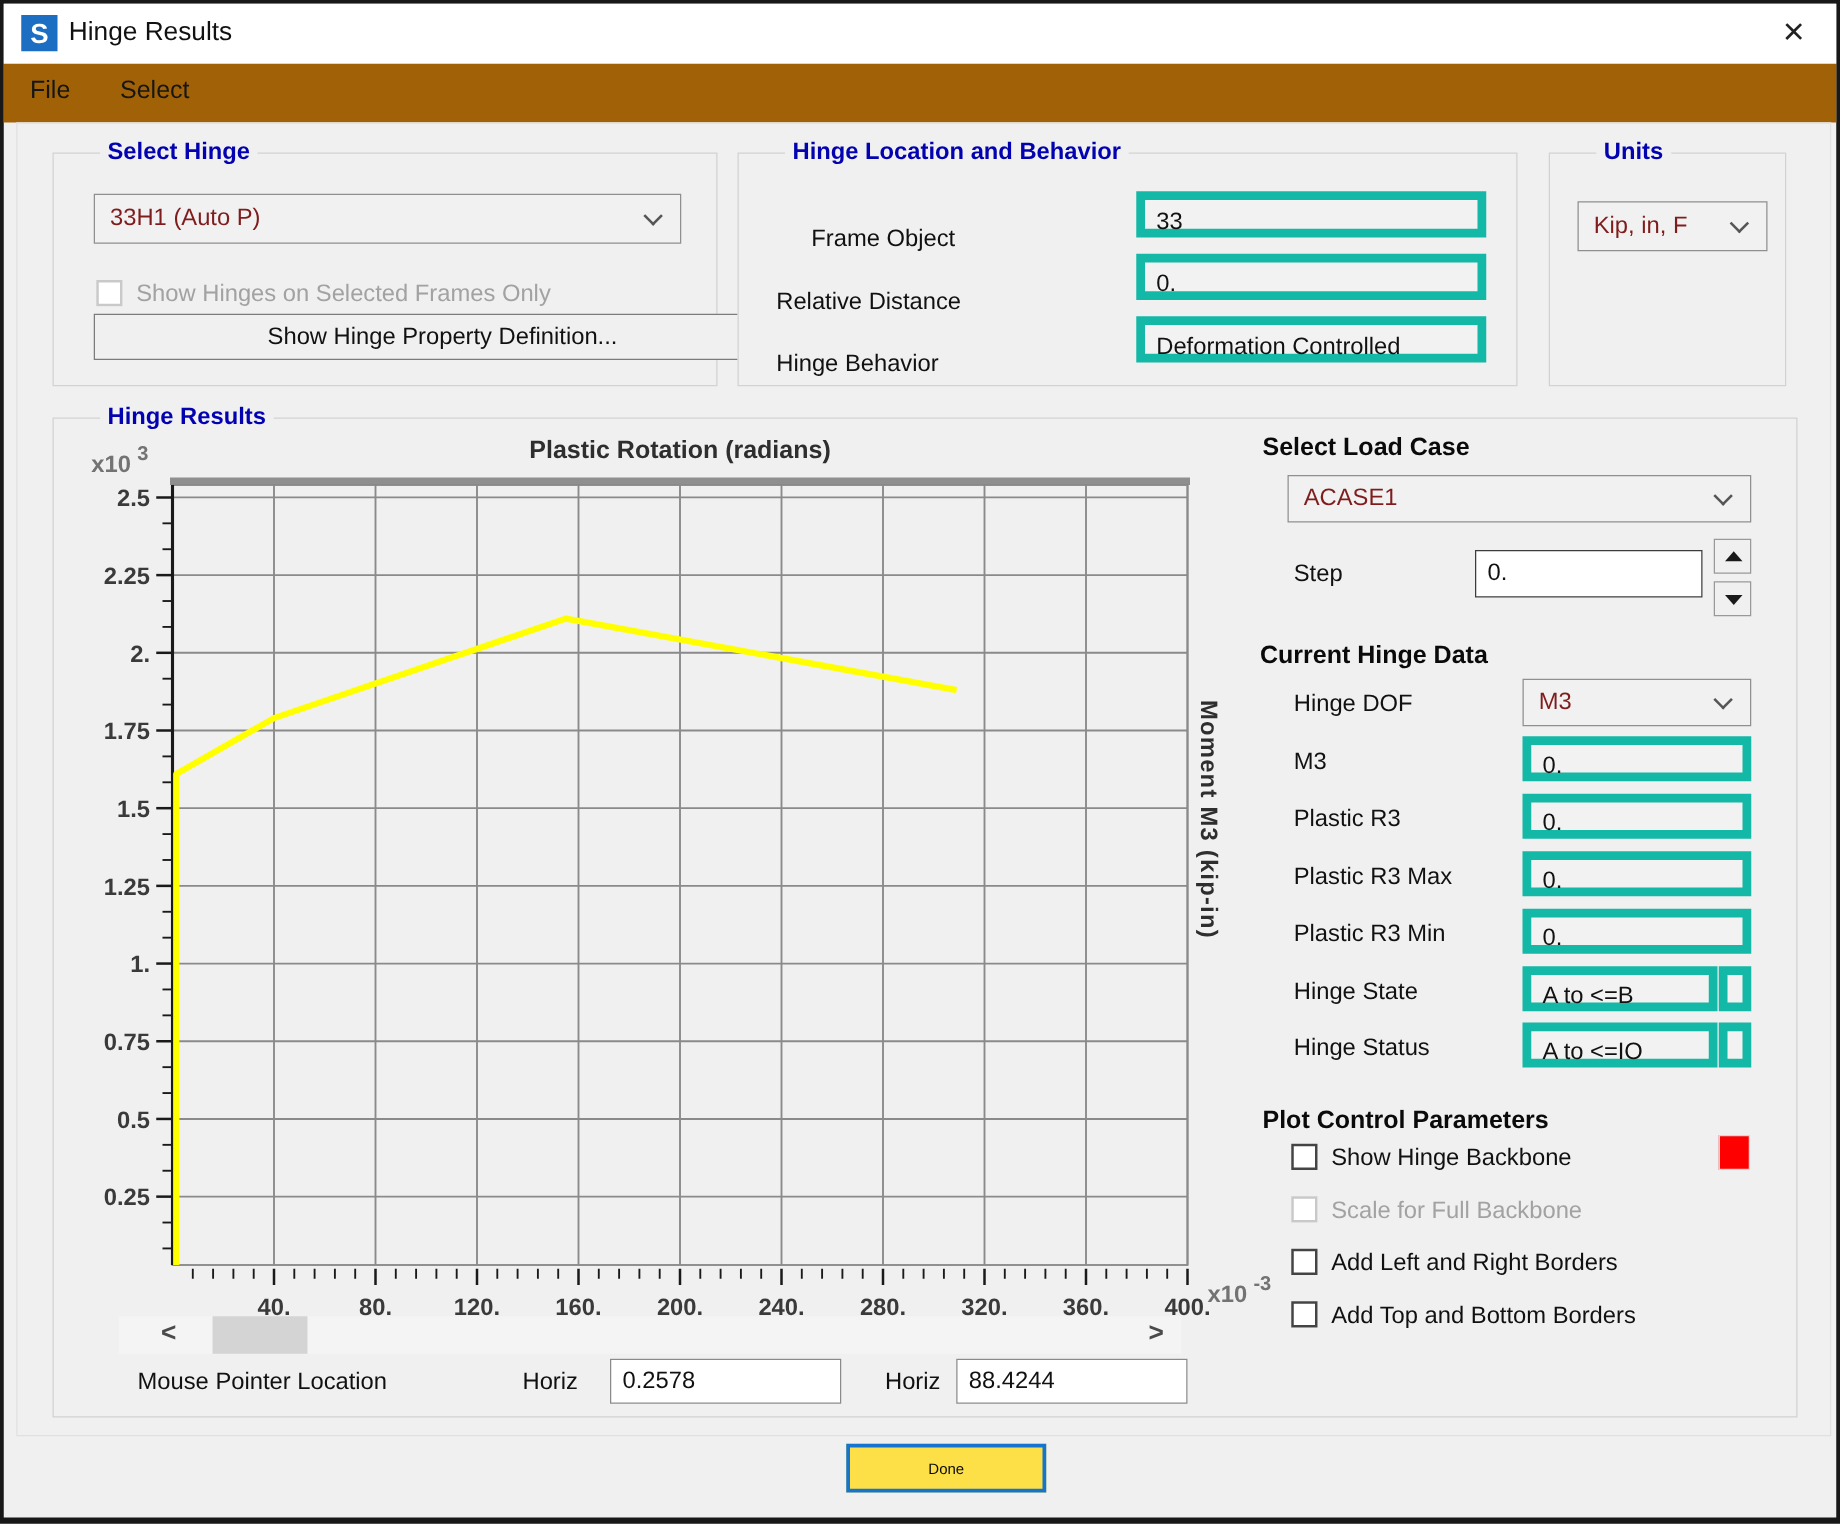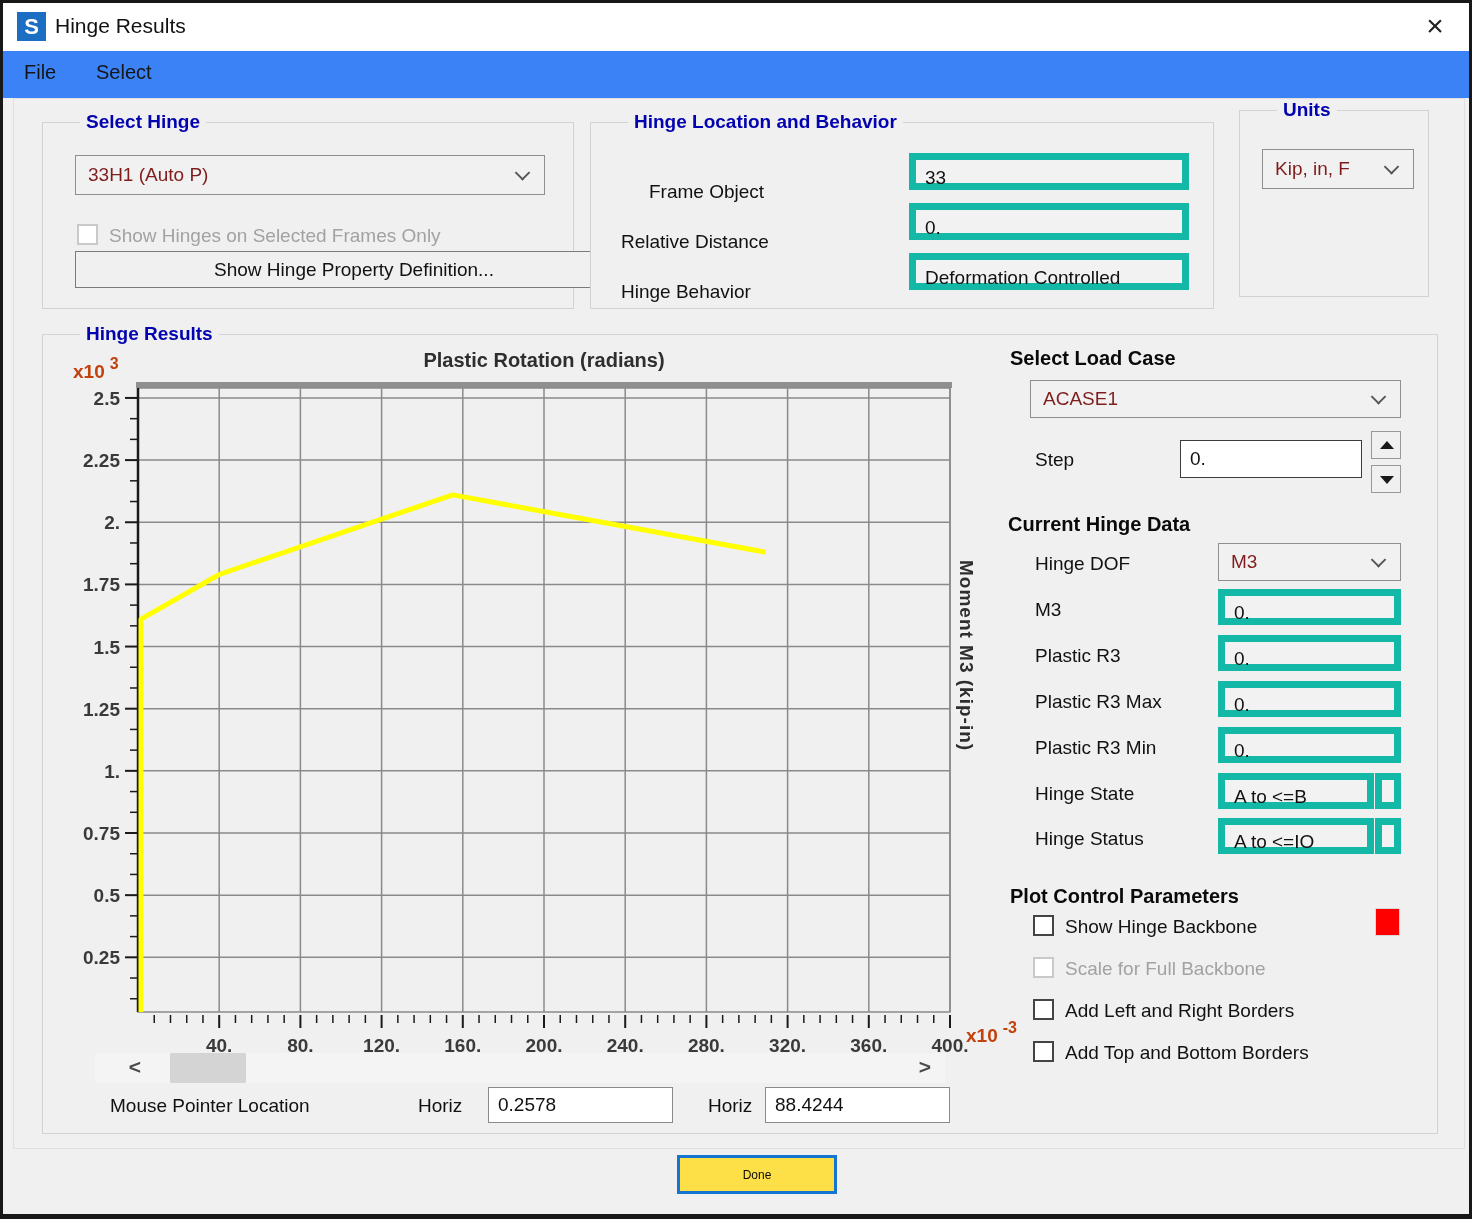--- a/index.html
+++ b/index.html
@@ -8,21 +8,21 @@
   .window { position:absolute; left:0; top:0; width:1472px; height:1219px;
             border:3px solid #181818; border-bottom-width:5px; background:#f0f0f0; }
   
   .titlebar { position:absolute; left:0; top:0; width:100%; height:48px; background:#ffffff; }
   .app-icon { position:absolute; left:14px; top:9px; width:29px; height:29px; background:#1b6ec2;
               color:#fff; font-weight:bold; font-size:22px; text-align:center; line-height:29px; }
   .win-title { position:absolute; left:52px; top:11px; font-size:21px; color:#111; }
   .close-btn { position:absolute; right:16px; top:6px; width:36px; height:36px; font-size:30px;
                color:#222; text-align:center; line-height:34px; cursor:pointer; }
   
-  .menubar { position:absolute; left:0; top:48px; width:100%; height:47px; background:#3b82f6; }
+  .menubar { position:absolute; left:0; top:48px; width:100%; height:47px; background:#a16207; }
   .menu-item { position:absolute; top:10px; font-size:20px; color:#161616; cursor:pointer; }
   
   .main { position:absolute; left:10px; top:95px; width:1452px; height:1051px;
           background:#f0f0f0; border:1px solid #e0e0e0; }
   
   .group { position:absolute; border:1px solid #d2d2d2; background:#f0f0f0; }
   .group-label { position:absolute; top:-12px; left:18px; background:#f0f0f0; padding:0 6px;
                  color:#0202b0; font-weight:bold; font-size:19px; white-space:nowrap;margin-left:19px; }
   
   .combo { position:absolute; background:#f1f1f1; border:1px solid #8f8f8f; font-size:19px;
@@ -45,21 +45,21 @@
           cursor:pointer; }
   .spin .tri-up { position:absolute; left:8px; top:9px; width:0; height:0;
           border-left:7px solid transparent; border-right:7px solid transparent;
           border-bottom:8px solid #1a1a1a; }
   .spin .tri-down { position:absolute; left:8px; top:10px; width:0; height:0;
           border-left:7px solid transparent; border-right:7px solid transparent;
           border-top:8px solid #1a1a1a; }
   
   .chart-title { position:absolute; left:95px; top:14px; width:812px; text-align:center;
                  font-size:20px; font-weight:bold; color:#2e2e2e; }
-  .scale-label { position:absolute; font-size:19px; font-weight:bold; color:#c2410c; }
+  .scale-label { position:absolute; font-size:19px; font-weight:bold; color:#737373; }
   .scale-label sup { font-size:16px; position:relative; top:-2px; left:5px; }
   .moment-label { position:absolute; left:912px; top:225px; writing-mode:vertical-rl;
                   font-size:19px; font-weight:bold; color:#2e2e2e; letter-spacing:1px; }
   .ticklabel { font:bold 19px "Liberation Sans",sans-serif; fill:#3a3a3a; }
   
   .hscroll { position:absolute; left:52px; top:718px; width:850px; height:30px; background:#f4f4f4; }
   .hs-arrow { position:absolute; top:0; width:40px; height:30px; color:#4a4a4a; font-size:21px;
               font-weight:bold; text-align:center; line-height:28px; cursor:pointer; }
   .hs-thumb { position:absolute; left:75px; top:0; width:76px; height:30px; background:#d4d4d4; cursor:grab; }
   
@@ -101,21 +101,21 @@
     <div class="group" style="left:576px; top:23px; width:624px; height:187px;">
       <span class="group-label">Hinge Location and Behavior</span>
       <span class="lbl" style="left:30px; top:58px;margin-left:28px;">Frame Object</span>
       <div class="ro-field" style="left:318px; top:30px; width:280px; height:37px; line-height:35px;">33</div>
       <span class="lbl" style="left:30px; top:108px;">Relative Distance</span>
       <div class="ro-field" style="left:318px; top:80px; width:280px; height:37px; line-height:35px;">0.</div>
       <span class="lbl" style="left:30px; top:158px;">Hinge Behavior</span>
       <div class="ro-field" style="left:318px; top:130px; width:280px; height:37px; line-height:35px;">Deformation Controlled</div>
     </div>
 
-    <div class="group" style="left:1225px; top:11px; width:190px; height:187px;">
+    <div class="group" style="left:1225px; top:23px; width:190px; height:187px;">
       <span class="group-label">Units</span>
       <div class="combo" style="left:22px; top:38px; width:152px; height:40px; line-height:38px;">
         <span>Kip, in, F</span>
         <span class="chev"></span>
       </div>
     </div>
 
     <div class="group" style="left:28px; top:235px; width:1396px; height:800px;">
       <span class="group-label">Hinge Results</span>
 

